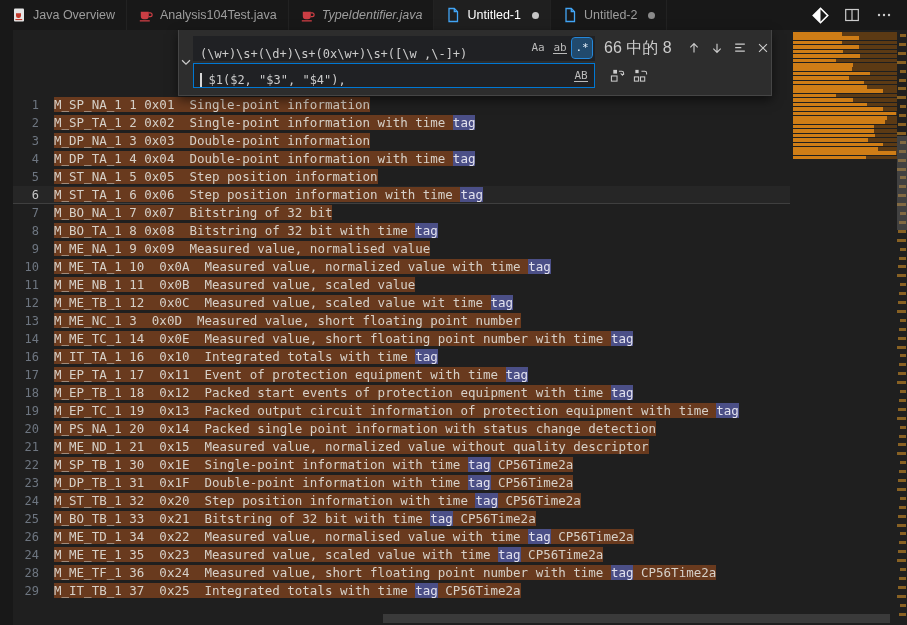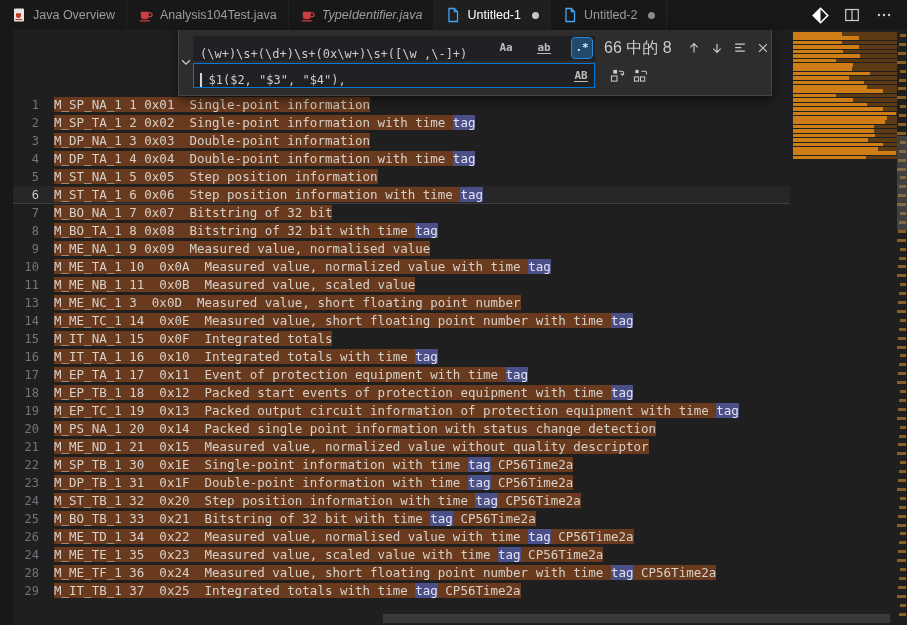--- a/index.html
+++ b/index.html
@@ -48,21 +48,21 @@
            border:1px solid #454545; border-top:none; box-shadow:0 4px 10px rgba(0,0,0,0.55);
            display:flex; padding:4px 4px 6px 0; z-index:8; }
   .toggle { width:18px; display:flex; align-items:center; justify-content:center; color:#cccccc; cursor:pointer; }
   .frows { flex:1; }
   .frow { display:flex; align-items:center; height:26px; margin:1px 0; }
   .fbox { position:relative; height:25px; background:#202124; display:flex; align-items:flex-end; }
   .searchbox { width:402px; }
   .replacebox { width:402px; border:1px solid var(--accent); }
   .fval { font-family:"DejaVu Sans Mono","Liberation Mono",monospace; font-size:12px; color:#cccccc;
           padding-left:7px; white-space:pre; overflow:hidden; }
-  .opts { position:absolute; right:3px; top:2px; display:flex; gap:18px;font-weight:bold; }
+  .opts { position:absolute; right:3px; top:2px; display:flex; gap:2px; }
   .opt { min-width:20px; height:20px; border-radius:3px; display:flex; align-items:center; justify-content:center;
          color:#bbbbbb; font-size:11px; font-family:"DejaVu Sans Mono",monospace; cursor:pointer; padding:0 2px; }
   .opt.active { background:rgba(36,137,219,0.40); outline:1px solid #2488db; color:#e8f2fb; }
   .opt .uw { border-bottom:1px solid #bbbbbb; line-height:11px; }
   .results { margin-left:9px; width:78px; color:#cccccc; font-size:16px; white-space:nowrap; }
   .fbtn { width:22px; height:22px; border-radius:4px; display:flex; align-items:center; justify-content:center;
           color:#cccccc; cursor:pointer; margin-left:1px; }
   .rbtns { display:flex; margin-left:10px; }
   .cursor { width:1.5px; height:14px; background:#d7d7d7; margin-left:6px; flex:none; }
 </style>
@@ -154,23 +154,23 @@
         <div class="line"><span class="ln">2</span><span class="lt"><span class="mt">M_SP_TA_1 2 0x02  Single-point information with time <span class="sel">tag</span></span></span></div>
         <div class="line"><span class="ln">3</span><span class="lt"><span class="mt">M_DP_NA_1 3 0x03  Double-point information</span></span></div>
         <div class="line"><span class="ln">4</span><span class="lt"><span class="mt">M_DP_TA_1 4 0x04  Double-point information with time <span class="sel">tag</span></span></span></div>
         <div class="line"><span class="ln">5</span><span class="lt"><span class="mt">M_ST_NA_1 5 0x05  Step position information</span></span></div>
         <div class="line current"><span class="ln">6</span><span class="lt"><span class="mt">M_ST_TA_1 6 0x06  Step position information with time <span class="sel">tag</span></span></span></div>
         <div class="line"><span class="ln">7</span><span class="lt"><span class="mt">M_BO_NA_1 7 0x07  Bitstring of 32 bit</span></span></div>
         <div class="line"><span class="ln">8</span><span class="lt"><span class="mt">M_BO_TA_1 8 0x08  Bitstring of 32 bit with time <span class="sel">tag</span></span></span></div>
         <div class="line"><span class="ln">9</span><span class="lt"><span class="mt">M_ME_NA_1 9 0x09  Measured value, normalised value</span></span></div>
         <div class="line"><span class="ln">10</span><span class="lt"><span class="mt">M_ME_TA_1 10  0x0A  Measured value, normalized value with time <span class="sel">tag</span></span></span></div>
         <div class="line"><span class="ln">11</span><span class="lt"><span class="mt">M_ME_NB_1 11  0x0B  Measured value, scaled value</span></span></div>
+        <div class="line"><span class="ln">12</span><span class="lt"><span class="mt">M_ME_TB_1 12  0x0C  Measured value, scaled value wit time <span class="sel">tag</span></span></span></div>
         <div class="line"><span class="ln">13</span><span class="lt"><span class="mt">M_ME_NC_1 3  0x0D  Measured value, short floating point number</span></span></div>
         <div class="line"><span class="ln">14</span><span class="lt"><span class="mt">M_ME_TC_1 14  0x0E  Measured value, short floating point number with time <span class="sel">tag</span></span></span></div>
-        <div class="line"><span class="ln">15</span><span class="lt"><span class="mt">M_IT_NA_1 15  0x0F  Integrated totals</span></span></div>
         <div class="line"><span class="ln">16</span><span class="lt"><span class="mt">M_IT_TA_1 16  0x10  Integrated totals with time <span class="sel">tag</span></span></span></div>
         <div class="line"><span class="ln">17</span><span class="lt"><span class="mt">M_EP_TA_1 17  0x11  Event of protection equipment with time <span class="sel">tag</span></span></span></div>
         <div class="line"><span class="ln">18</span><span class="lt"><span class="mt">M_EP_TB_1 18  0x12  Packed start events of protection equipment with time <span class="sel">tag</span></span></span></div>
         <div class="line"><span class="ln">19</span><span class="lt"><span class="mt">M_EP_TC_1 19  0x13  Packed output circuit information of protection equipment with time <span class="sel">tag</span></span></span></div>
         <div class="line"><span class="ln">20</span><span class="lt"><span class="mt">M_PS_NA_1 20  0x14  Packed single point information with status change detection</span></span></div>
         <div class="line"><span class="ln">21</span><span class="lt"><span class="mt">M_ME_ND_1 21  0x15  Measured value, normalized value without quality descriptor</span></span></div>
         <div class="line"><span class="ln">22</span><span class="lt"><span class="mt">M_SP_TB_1 30  0x1E  Single-point information with time <span class="sel">tag</span> CP56Time2a</span></span></div>
         <div class="line"><span class="ln">23</span><span class="lt"><span class="mt">M_DP_TB_1 31  0x1F  Double-point information with time <span class="sel">tag</span> CP56Time2a</span></span></div>
         <div class="line"><span class="ln">24</span><span class="lt"><span class="mt">M_ST_TB_1 32  0x20  Step position information with time <span class="sel">tag</span> CP56Time2a</span></span></div>
         <div class="line"><span class="ln">25</span><span class="lt"><span class="mt">M_BO_TB_1 33  0x21  Bitstring of 32 bit with time <span class="sel">tag</span> CP56Time2a</span></span></div>

